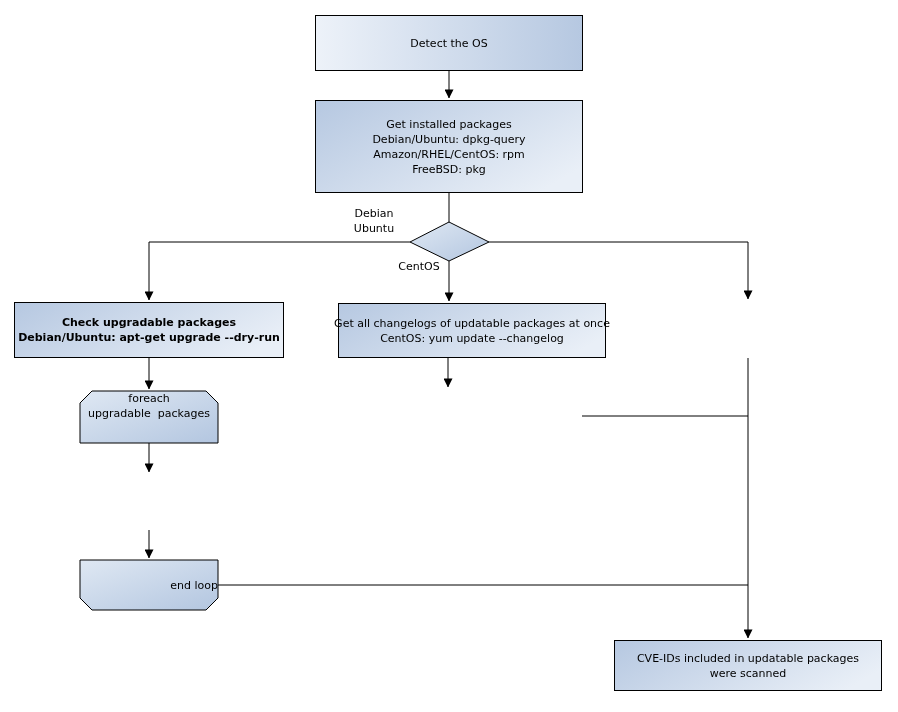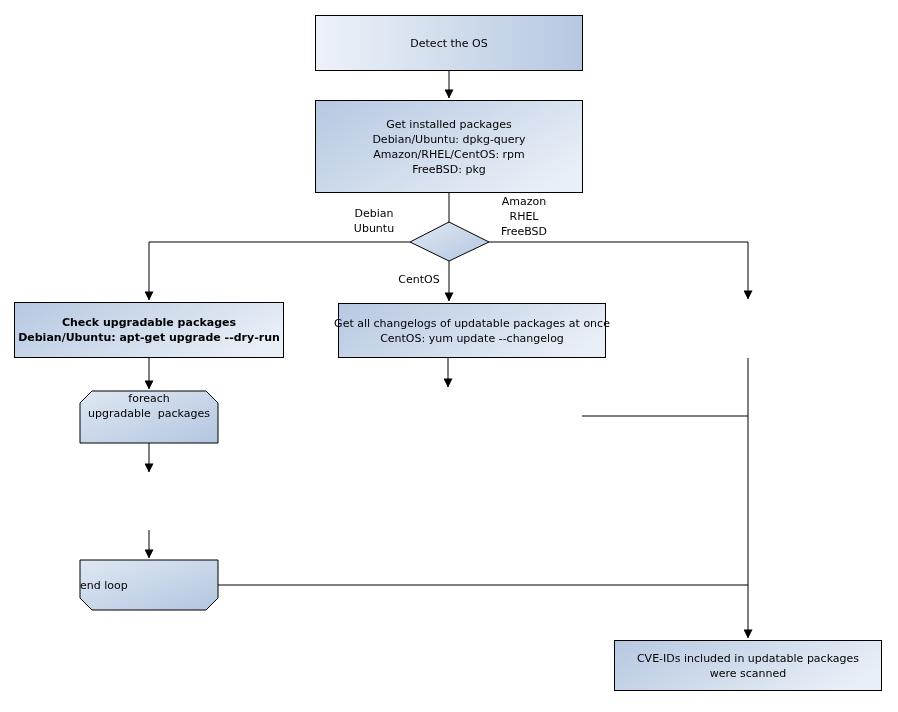--- a/index.html
+++ b/index.html
@@ -94,24 +94,21 @@
   <div class="node" style="left:614px;top:640px;width:268px;height:51px;">
     <span class="lbl">CVE-IDs included in updatable packages
 were scanned</span>
   </div>
 
   <div class="float-lbl" style="left:80px;top:391px;width:138px;height:52px;display:flex;justify-content:center;">
     <span class="lbl" style="position:static;transform:none;">foreach
 upgradable  packages</span>
   </div>
 
-  <div class="float-lbl" style="left:80px;top:560px;width:138px;height:50px;display:flex;align-items:center;justify-content:flex-start;">
+  <div class="float-lbl" style="left:80px;top:560px;width:138px;height:50px;display:flex;align-items:center;justify-content:flex-end;">
     <span class="lbl" style="position:static;transform:none;">end loop</span>
   </div>
 
   <div class="float-lbl" style="left:334px;top:206px;width:80px;">Debian
 Ubuntu</div>
-  <div class="float-lbl" style="left:484px;top:194px;width:80px;">Amazon
-RHEL
-FreeBSD</div>
-  <div class="float-lbl" style="left:379px;top:272px;width:80px;">CentOS</div>
+  <div class="float-lbl" style="left:379px;top:259px;width:80px;">CentOS</div>
 
 </div>
 
 </body></html>

